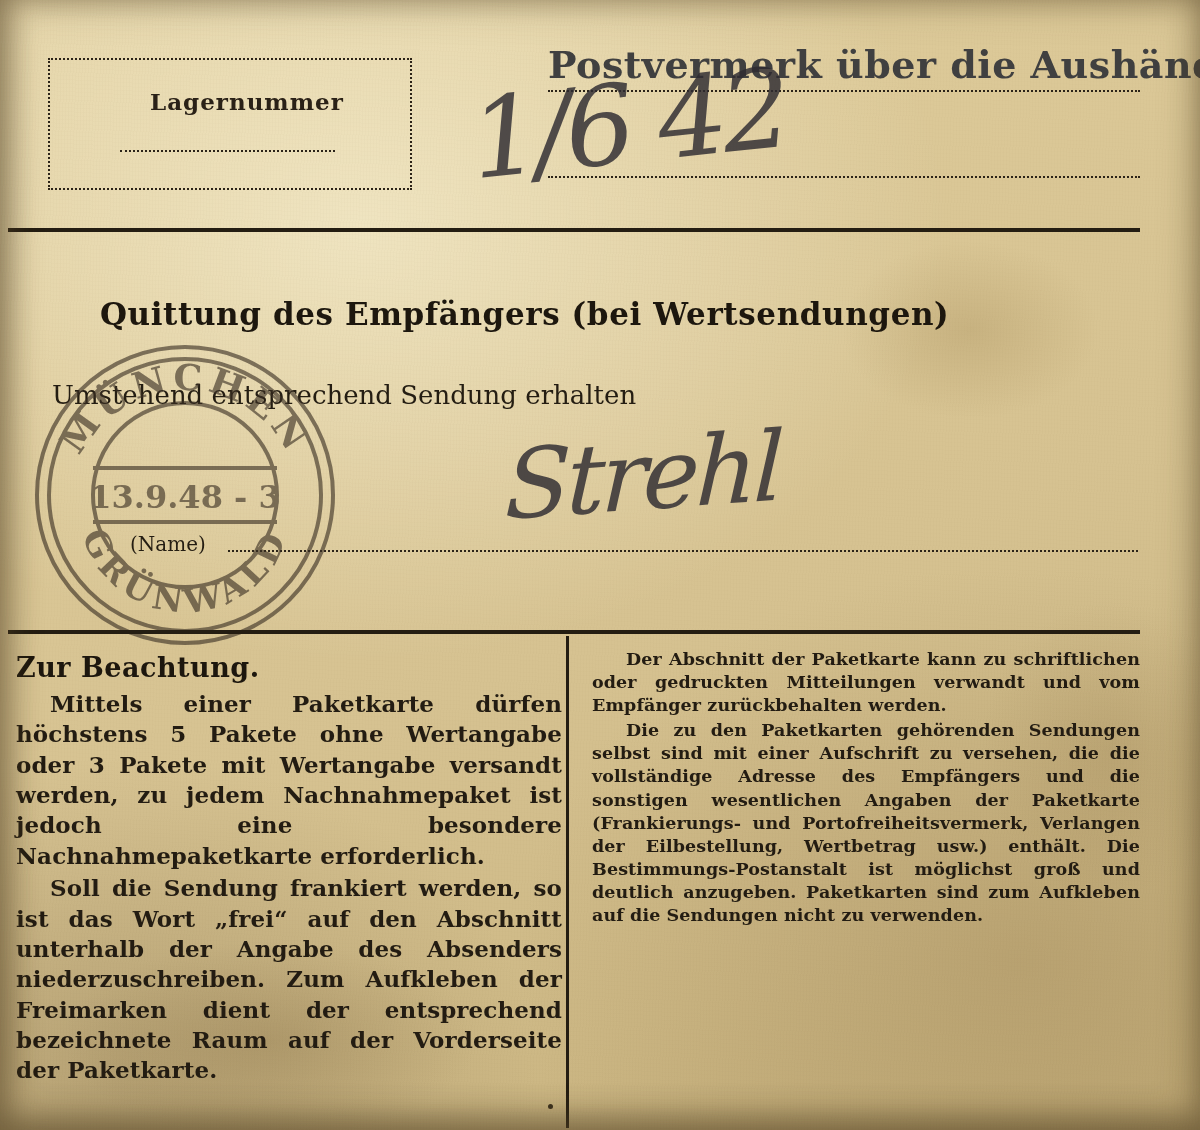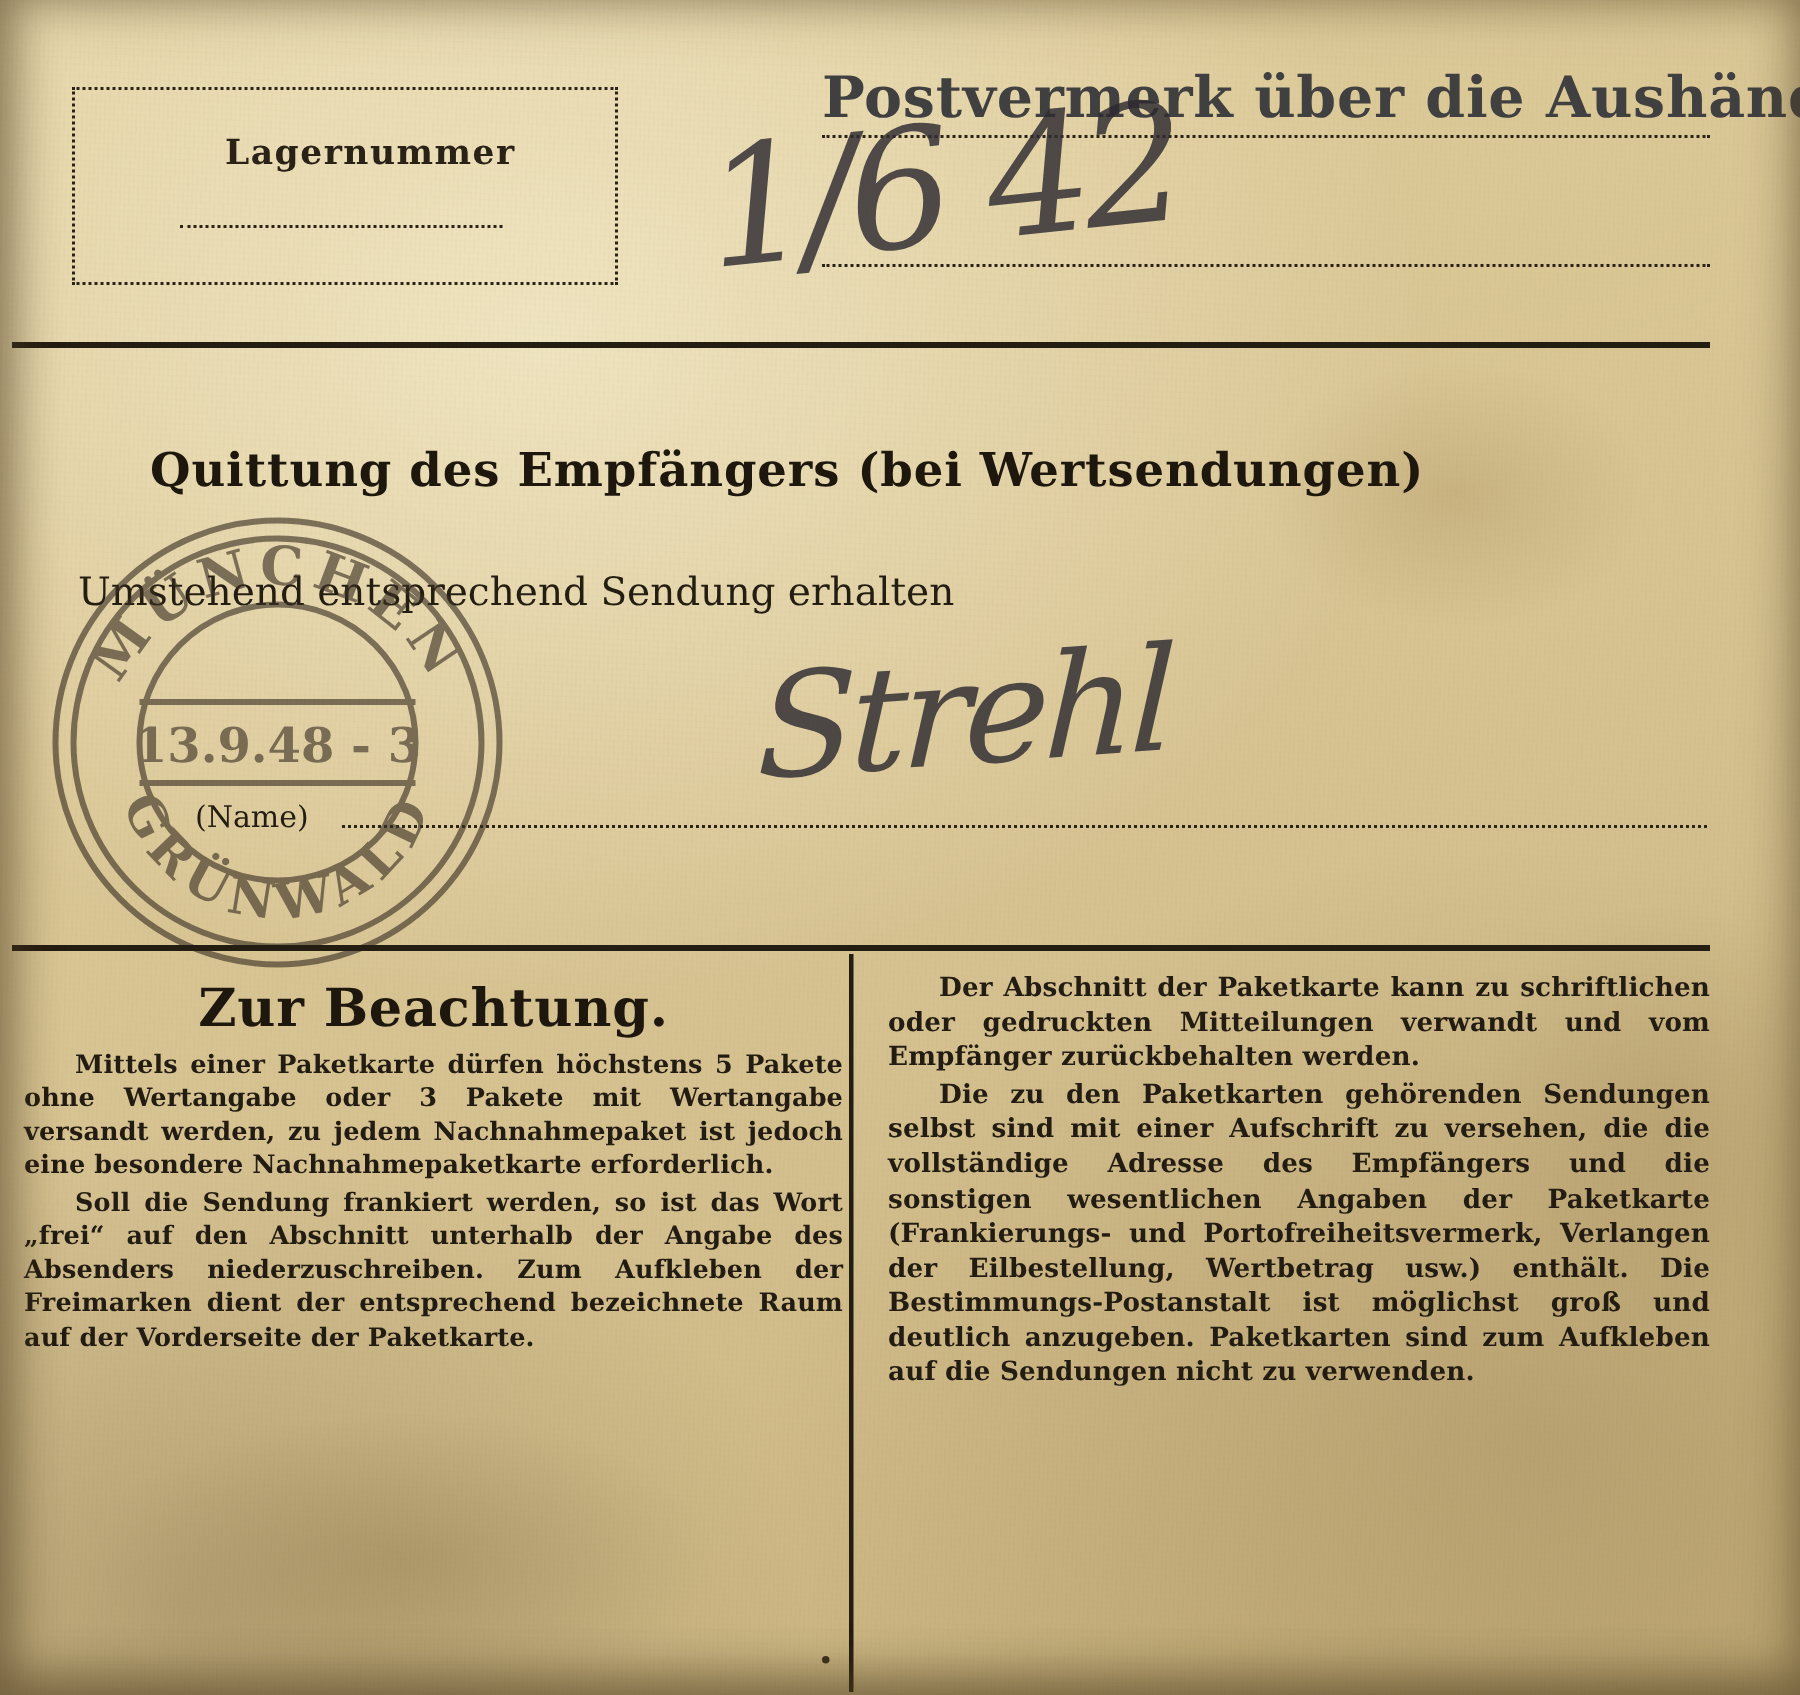--- a/index.html
+++ b/index.html
@@ -183,29 +183,28 @@
     left: 592px; top: 648px;
     width: 548px;
   }
   #col-divider {
     position: absolute;
     left: 566px; top: 636px;
     width: 3px; height: 492px;
     background: #241d12;
   }
   #zur-beachtung {
-    font-size: 35px;
-    text-align: center;
+    font-size: 27px;
     margin: 4px 0 6px 0;
     letter-spacing: .5px;
     color: #1d170e;
   }
   .para {
     font-family: "DejaVu Serif", serif;
-    font-size: 17px;
+    font-size: 23px;
     line-height: 1.32;
     color: #231c12;
     text-align: justify;
     margin: 0 0 2px 0;
     text-indent: 34px;
     font-weight: bold;
     letter-spacing: .1px;
   }
   #col-right .para { font-size: 17.5px; }
 

